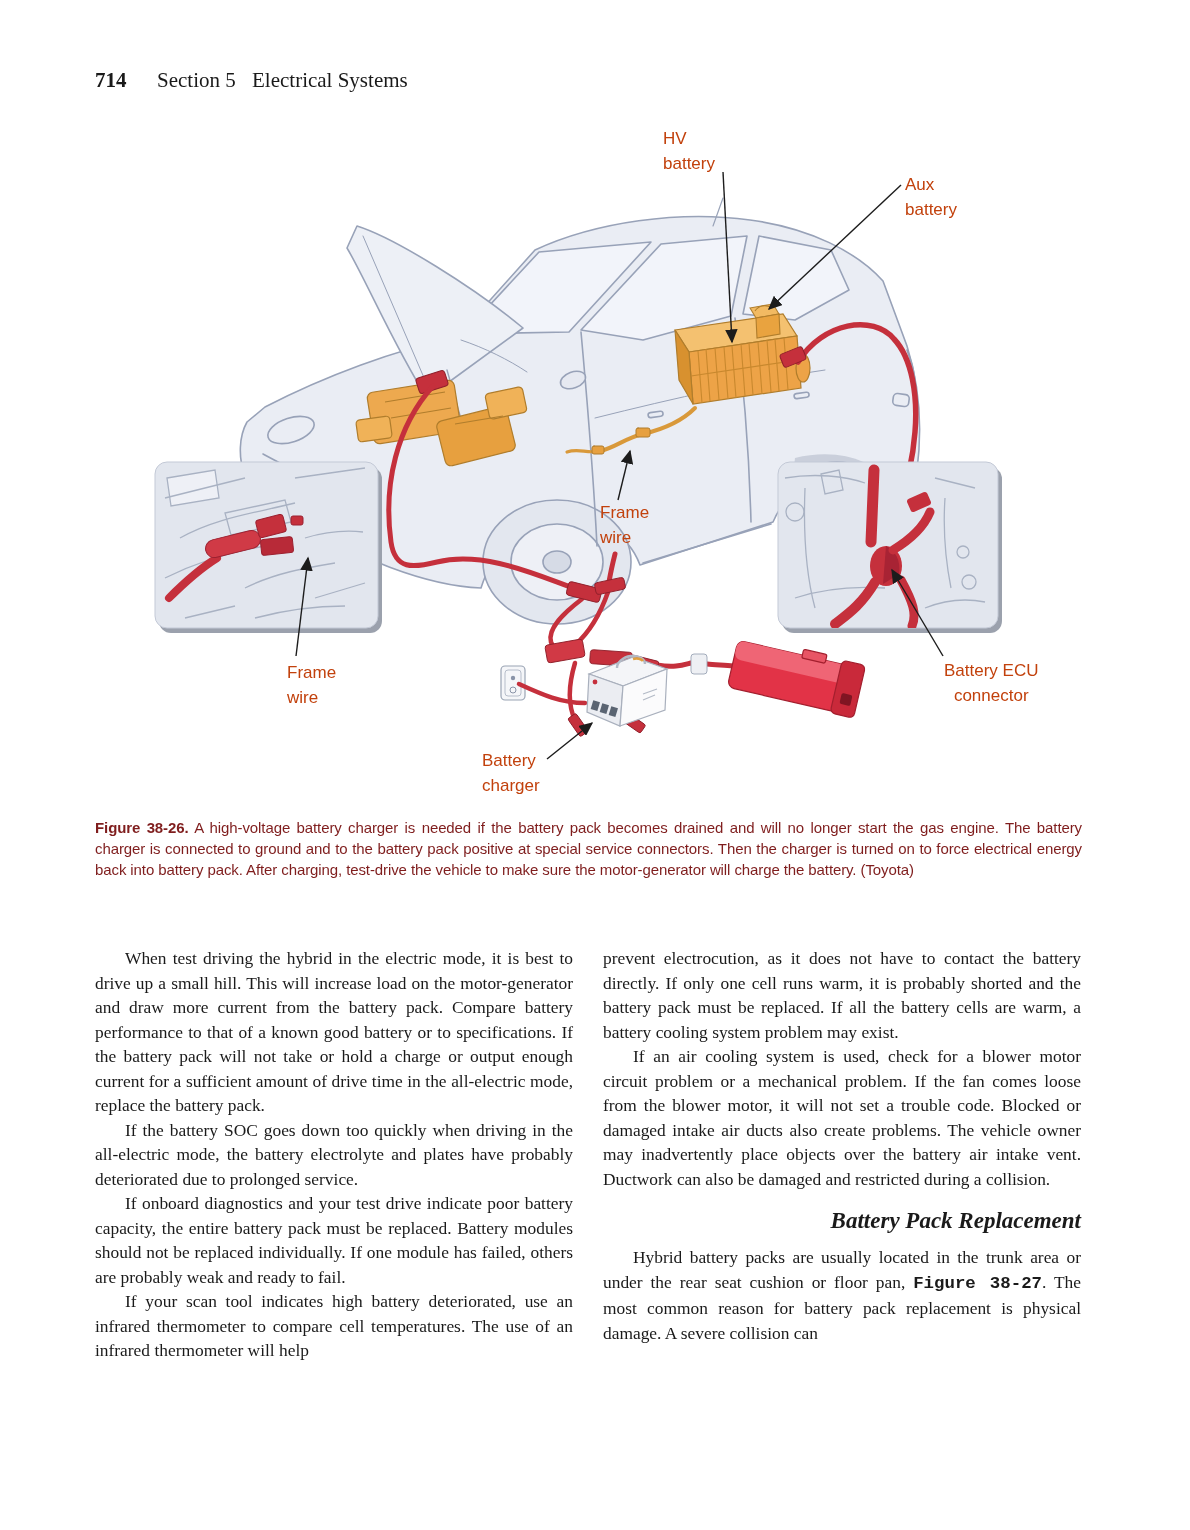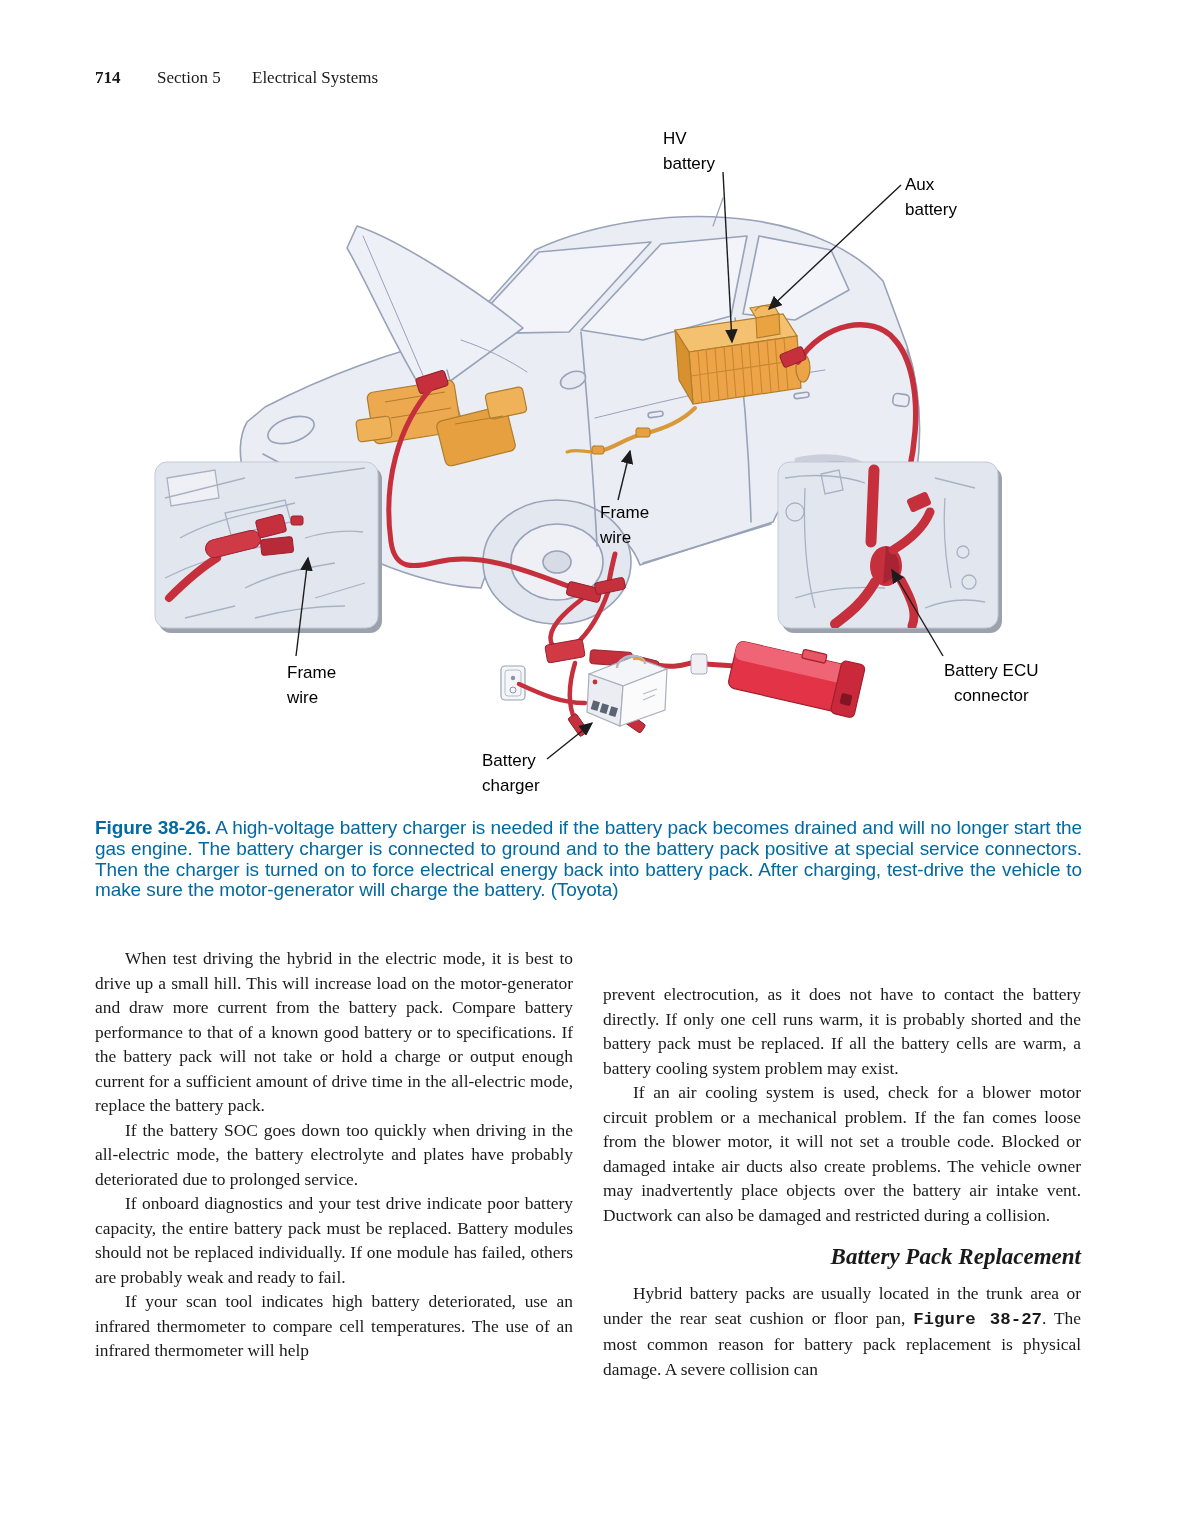--- a/index.html
+++ b/index.html
@@ -8,45 +8,45 @@
     --inset-bg:#e2e6ee;
     --lineart:#98a2b8;
     --text:#1a1a1a;
   }
   html,body{margin:0;padding:0;background:#ffffff;}
   .page{
     position:relative;width:1190px;height:1530px;background:#ffffff;
     font-family:"Liberation Serif",serif;color:var(--text);overflow:hidden;
   }
   
-  .runhead{position:absolute;top:68px;left:95px;width:1000px;height:26px;font-size:17px;}
+  .runhead{position:absolute;top:68px;left:95px;width:1000px;height:26px;font-size:21px;}
   .runhead .pgnum{font-weight:bold;position:absolute;left:0;top:0;}
   .runhead .seclabel{position:absolute;left:62px;top:0;}
   .runhead .sectitle{position:absolute;left:157px;top:0;}
   
   .figwrap{position:absolute;left:95px;top:118px;width:1000px;height:698px;}
   .figwrap svg{position:absolute;left:0;top:0;}
   .callout{
     position:absolute;font-family:"Liberation Sans",sans-serif;
-    font-size:17px;line-height:25px;color:#000000;white-space:pre-line;
+    font-size:17px;line-height:25px;color:#c2410c;white-space:pre-line;
   }
   .rc{stroke:var(--cable-red);}
   .rf{fill:var(--cable-red);}
   .of{fill:var(--component-orange);}
   
   .caption{
     position:absolute;left:95px;top:818px;width:987px;margin:0;
-    font-family:"Liberation Sans",sans-serif;font-size:19px;line-height:20.8px;
-    text-align:justify;color:#0369a1;letter-spacing:-0.1px;
+    font-family:"Liberation Sans",sans-serif;font-size:15px;line-height:20.8px;
+    text-align:justify;color:#7f1d1d;letter-spacing:-0.1px;
   }
   .caption b{font-weight:bold;}
   
   .col{position:absolute;top:946px;width:478px;font-size:17.4px;line-height:24.5px;text-align:justify;}
   .col-left{left:95px;}
-  .col-right{left:603px;margin-top:36px;}
+  .col-right{left:603px;}
   .col p{margin:0;text-indent:30px;}
   .col p.noindent{text-indent:0;}
   .col h2{
     margin:16px 0 10px 0;font-size:23px;line-height:28px;
     font-style:italic;font-weight:bold;text-indent:0;text-align:right;
   }
   .boldref{font-weight:bold;font-family:Liberation Mono, monospace;}
 </style>
 </head>
 <body>

